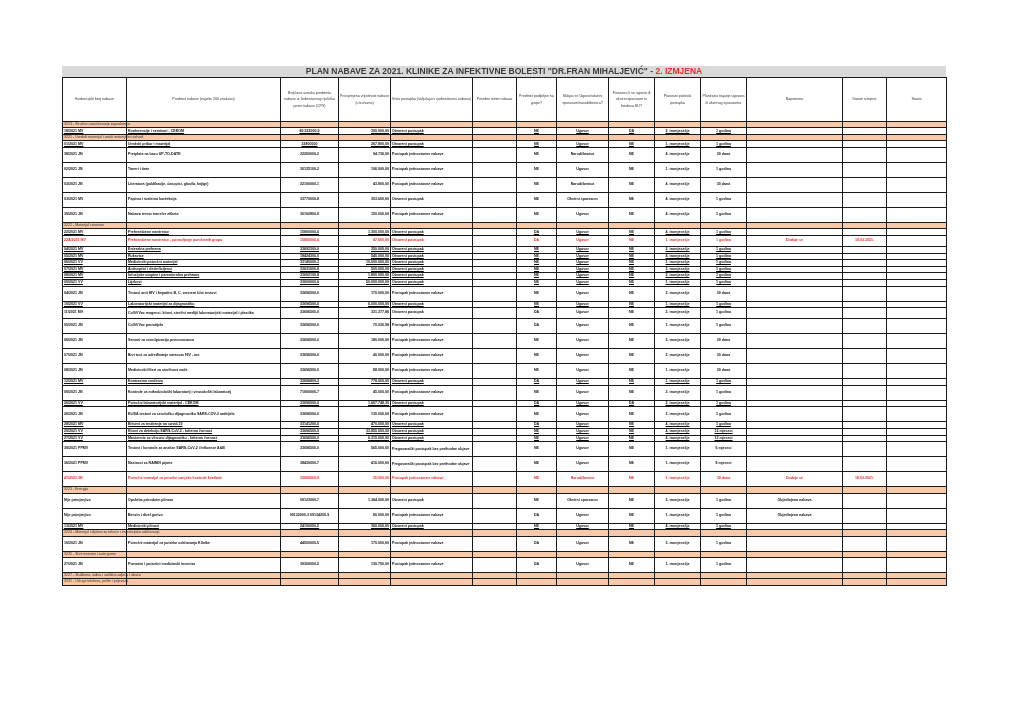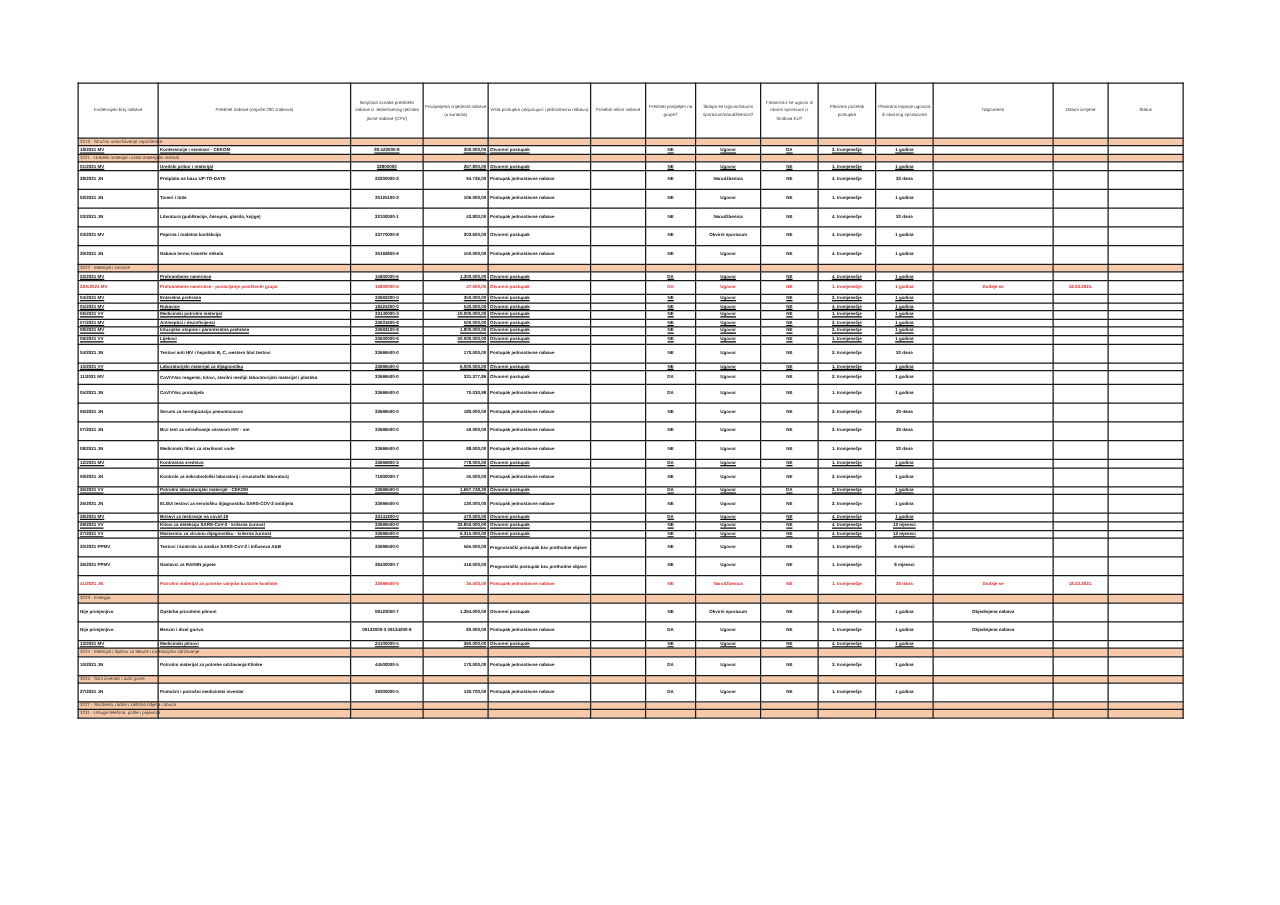--- a/index.html
+++ b/index.html
@@ -17,20 +17,23 @@
   .c { text-align:center; }
   .r { text-align:right; }
   tr.section td { background:#f7c9a8; height:5px; font-weight:normal; color:#333; }
   tr.red td { color:#e0302f; }
   td.u { text-decoration:underline; }
 </style>
 </head>
 <body>
 
 <div class="sheet">
+  <div class="title-bar">
+    <span>PLAN NABAVE ZA 2021. KLINIKE ZA INFEKTIVNE BOLESTI "DR.FRAN MIHALJEVIĆ" - </span><span class="red">2. IZMJENA</span>
+  </div>
   <table>
     <colgroup>
       <col style="width:64px">
         <col style="width:154px">
         <col style="width:58px">
         <col style="width:52px">
         <col style="width:82px">
       <col style="width:44px">
         <col style="width:40px">
         <col style="width:52px">

